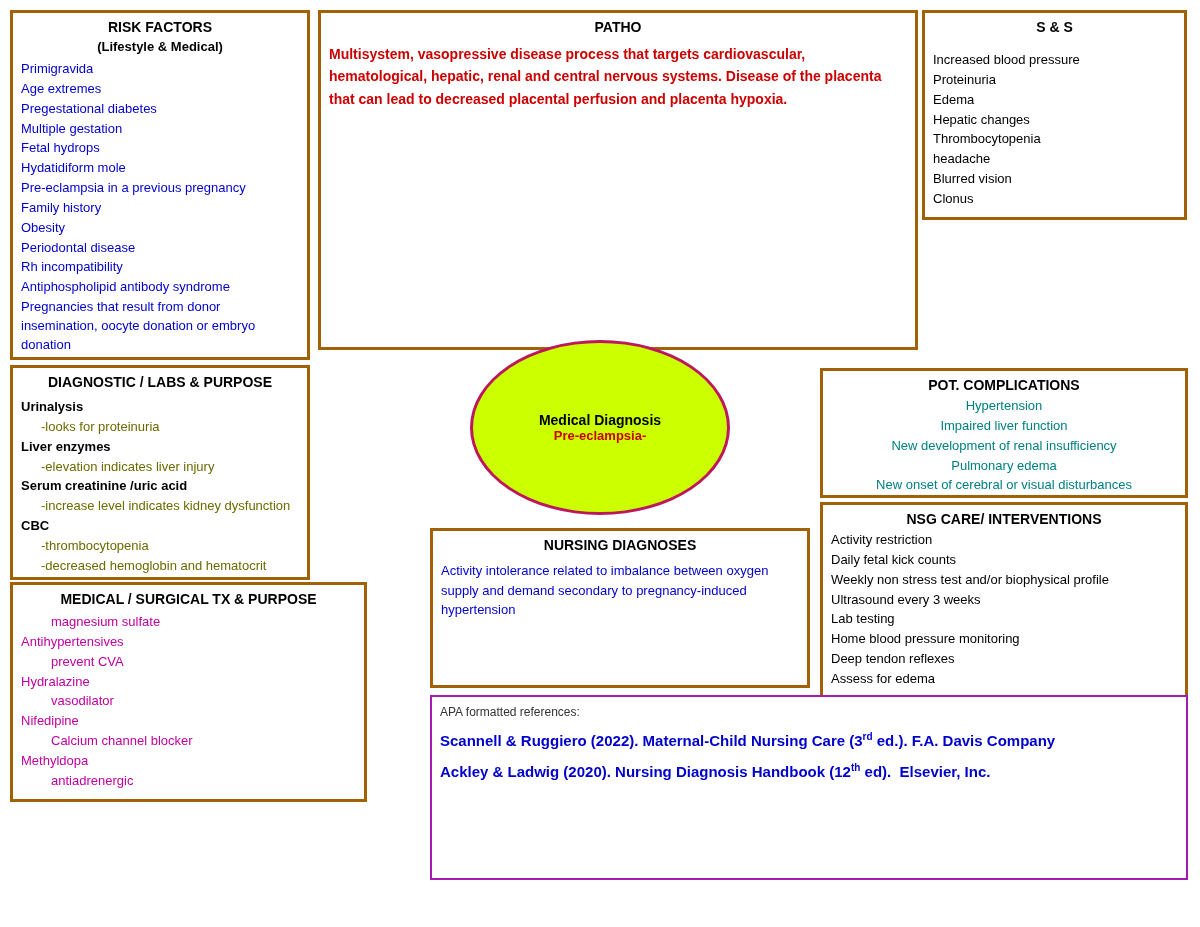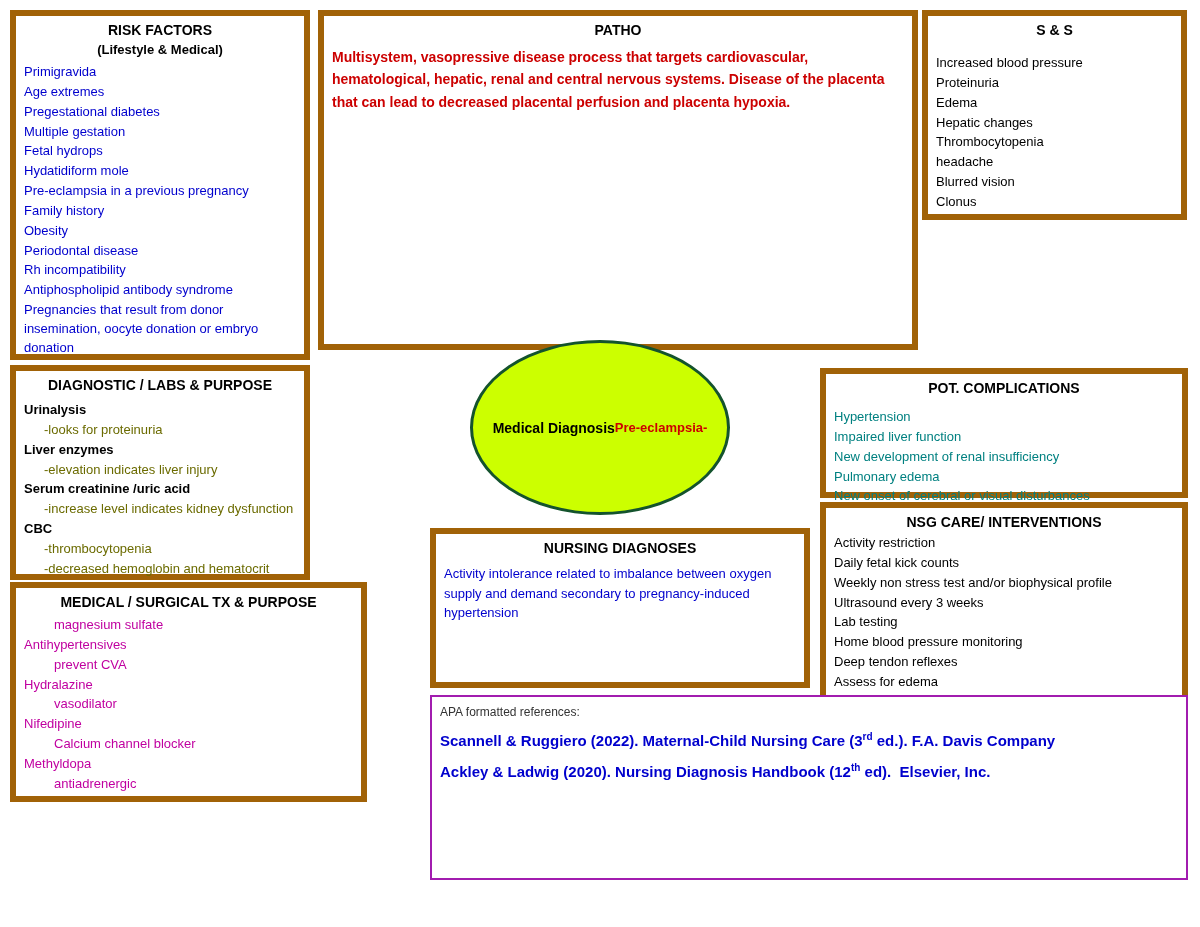--- a/index.html
+++ b/index.html
@@ -7,21 +7,21 @@
       background: #fff;
       font-family: Arial, sans-serif;
       font-size: 13px;
       width: 1200px;
       height: 927px;
       position: relative;
       overflow: hidden;
     }
     .box {
       position: absolute;
-      border: 6px solid #a16207;
+      border: 3px solid #a16207;
       background: #fff;
       padding: 6px 8px;
     }
     .box-title {
       font-weight: bold;
       text-align: center;
       font-size: 14px;
       margin-bottom: 4px;
     }
     .box-subtitle {
@@ -80,24 +80,24 @@
     #references {
       left: 430px; top: 695px;
       width: 758px; height: 185px;
     }
     
     #center-ellipse {
       position: absolute;
       left: 470px; top: 340px;
       width: 260px; height: 175px;
       background: #ccff00;
-      border: 3px solid #14532d;
+      border: 3px solid #be185d;
       border-radius: 50%;
       display: flex;
-      flex-direction: row;
+      flex-direction: column;
       align-items: center;
       justify-content: center;
       text-align: center;
     }
     #center-ellipse .ellipse-title {
       font-weight: bold;
       font-size: 14px;
       color: #000;
     }
     #center-ellipse .ellipse-sub {
@@ -188,21 +188,21 @@
   </div>
 </div>
 
 <div id="center-ellipse">
   <span class="ellipse-title">Medical Diagnosis</span>
   <span class="ellipse-sub">Pre-eclampsia-</span>
 </div>
 
 <div class="box" id="pot-comp">
   <div class="box-title">POT. COMPLICATIONS</div>
-  <div style="margin-top:12px;">
+  <div style="text-align:center; margin-top:4px;">
     <p class="line teal">Hypertension</p>
     <p class="line teal">Impaired liver function</p>
     <p class="line teal">New development of renal insufficiency</p>
     <p class="line teal">Pulmonary edema</p>
     <p class="line teal">New onset of cerebral or visual disturbances</p>
   </div>
 </div>
 
 <div class="box" id="nsg-care">
   <div class="box-title">NSG CARE/ INTERVENTIONS</div>

